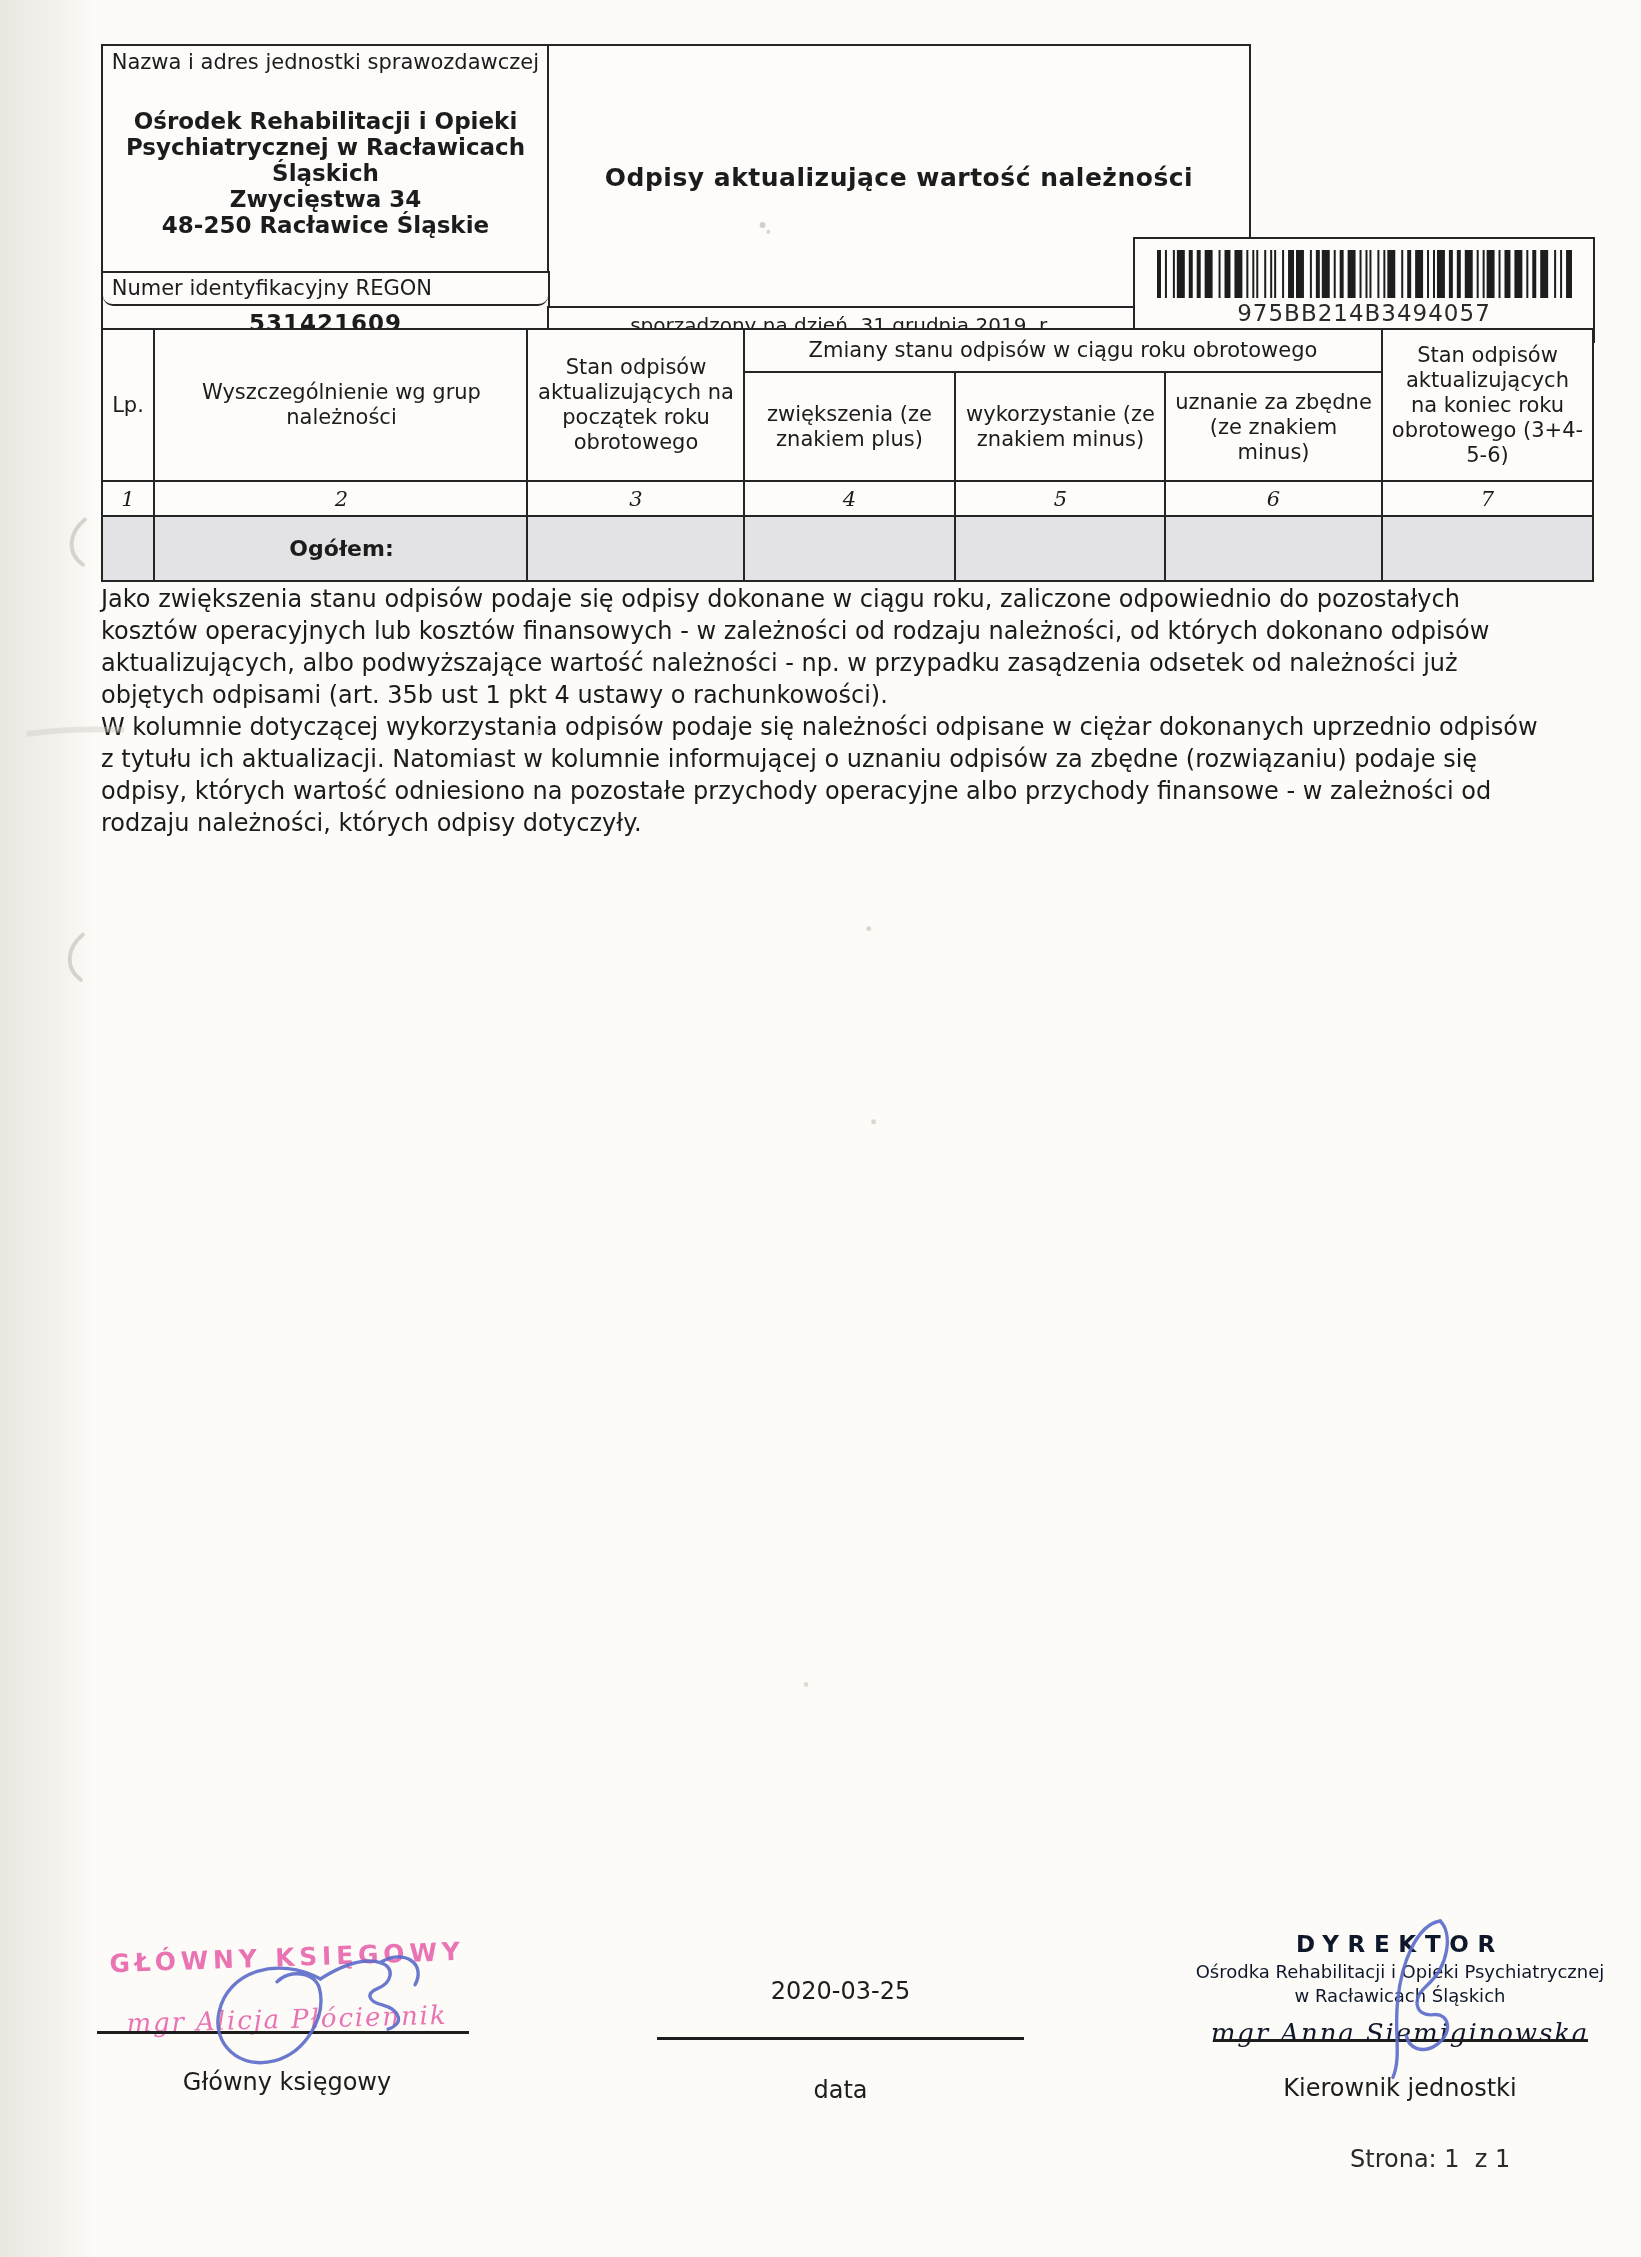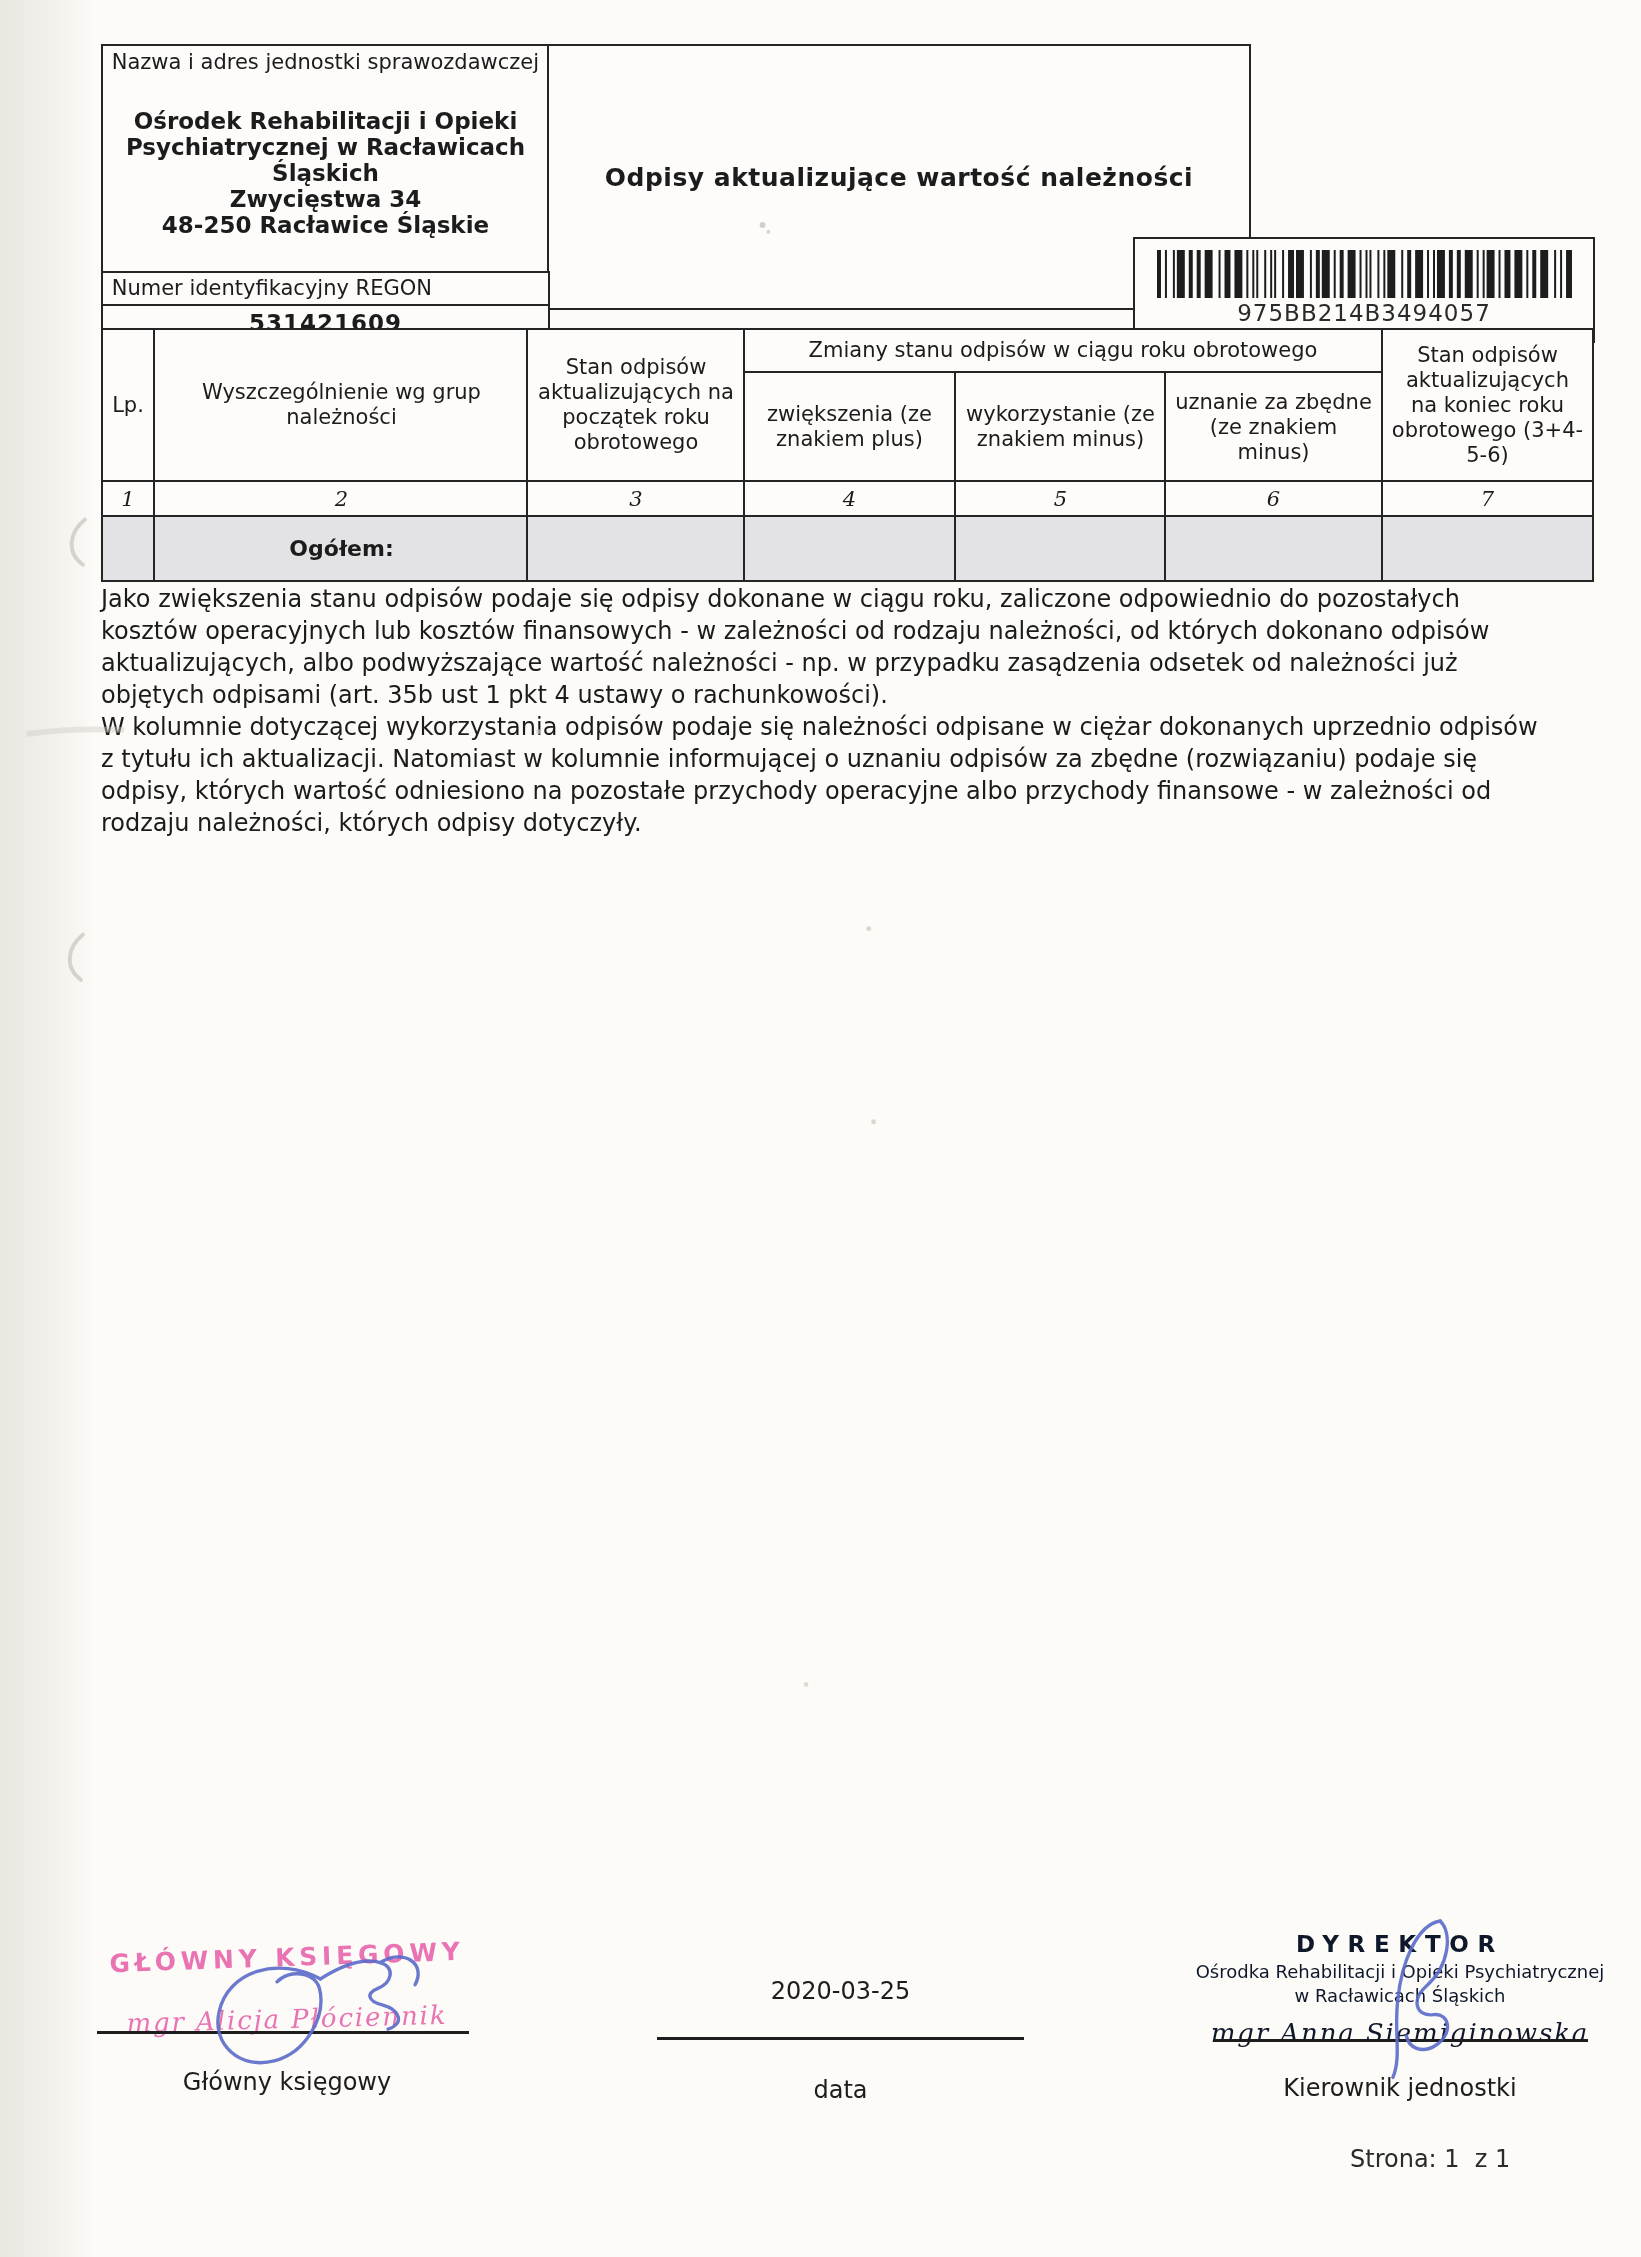--- a/index.html
+++ b/index.html
@@ -21,21 +21,21 @@
   }
   .box{
     position:absolute;box-sizing:border-box;
     border:2.9px solid #252525;background:#fdfcfa;margin-top:12px;
   }
   .flex-c{display:flex;align-items:center;justify-content:center;text-align:center;}
   .box-label{font-size:21px;padding:2.9px 8.7px;line-height:27px;}
   .org-name{font-weight:bold;font-size:23px;line-height:26px;text-align:center;margin-top:29px;}
   .main-title{font-weight:bold;font-size:25px;letter-spacing:0.5px;}
   .attach-title{font-weight:bold;font-size:25px;}
-  .regon-label-row{font-size:21px;padding:2.9px 8.7px;height:33px;box-sizing:border-box;border-bottom:2.9px solid #252525;}
+  .regon-label-row{font-size:21px;padding:2.9px 8.7px;height:33px;box-sizing:border-box;border-bottom:2.9px solid #252525;border-radius:10px;}
   .regon-value-row{height:34px;display:flex;align-items:center;justify-content:center;font-weight:bold;font-size:23px;letter-spacing:1px;}
   .prepared{font-size:20px;white-space:pre;}
   .barcode-wrap{display:flex;flex-direction:column;align-items:center;padding-top:10.6px;}
   .barcode-svg{width:415px;height:48px;}
   .barcode-text{font-size:23px;margin-top:2.9px;letter-spacing:1px;color:#2a2a2a;}
   .cell{
     position:absolute;box-sizing:border-box;border:2.9px solid #252525;
     display:flex;align-items:center;justify-content:center;
     text-align:center;font-size:21px;line-height:25px;background:#fdfcfa;
     padding:1.9px 7.7px;
@@ -80,20 +80,23 @@
   <div class="box flex-c" style="left:547px;top:32px;width:704px;height:266px;">
     <div class="main-title">Odpisy aktualizujące wartość należności</div>
   </div>
 
 
   <div class="box" style="left:101px;top:259px;width:449px;height:72px;">
     <div class="regon-label-row">Numer identyfikacyjny REGON</div>
     <div class="regon-value-row">531421609</div>
   </div>
 
+  <div class="box flex-c" style="left:547px;top:294px;width:588px;height:37px;">
+    <div class="prepared">sporządzony na dzień  31 grudnia 2019  r.</div>
+  </div>
 
   <div class="box" style="left:1133px;top:225px;width:462px;height:106px;">
     <div class="barcode-wrap">
       <svg class="barcode-svg" preserveAspectRatio="none" fill="#1d1d1d" viewBox="0 0 209 50">
           <rect x="0" y="0" width="2" height="50"></rect>
           <rect x="4" y="0" width="1" height="50"></rect>
           <rect x="8" y="0" width="1" height="50"></rect>
           <rect x="10" y="0" width="4" height="50"></rect>
           <rect x="16" y="0" width="2" height="50"></rect>
           <rect x="20" y="0" width="2" height="50"></rect>

